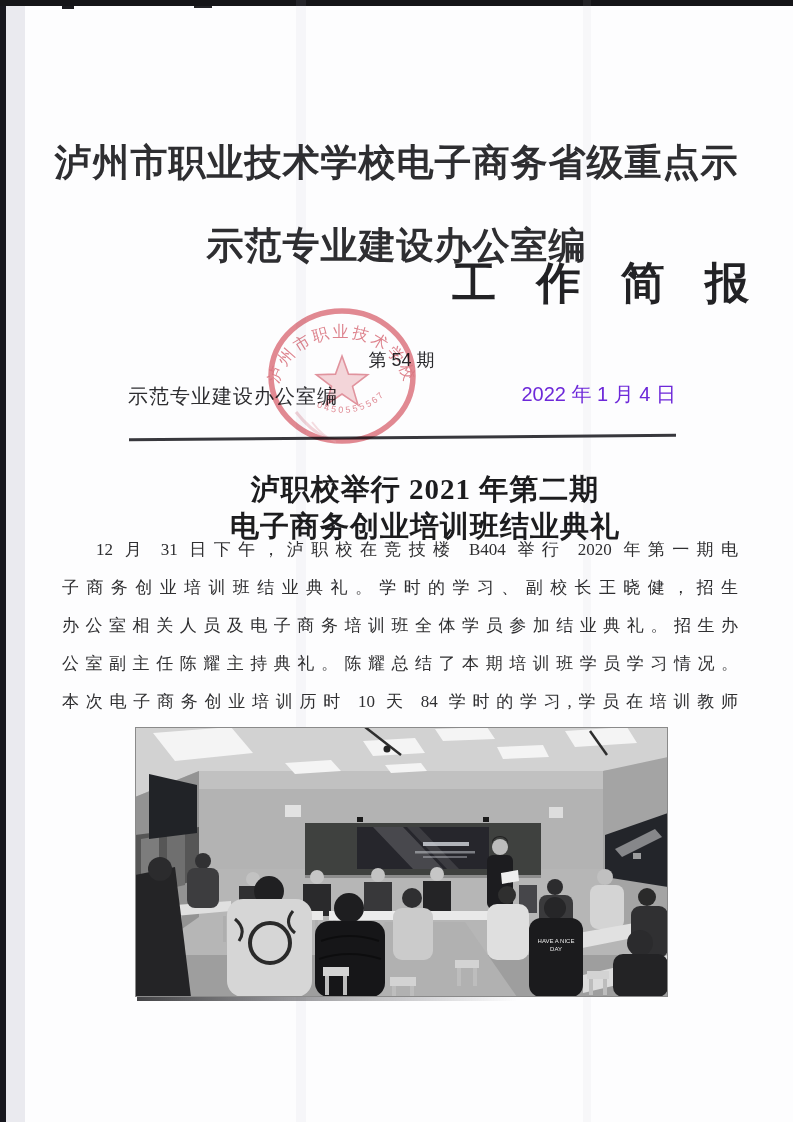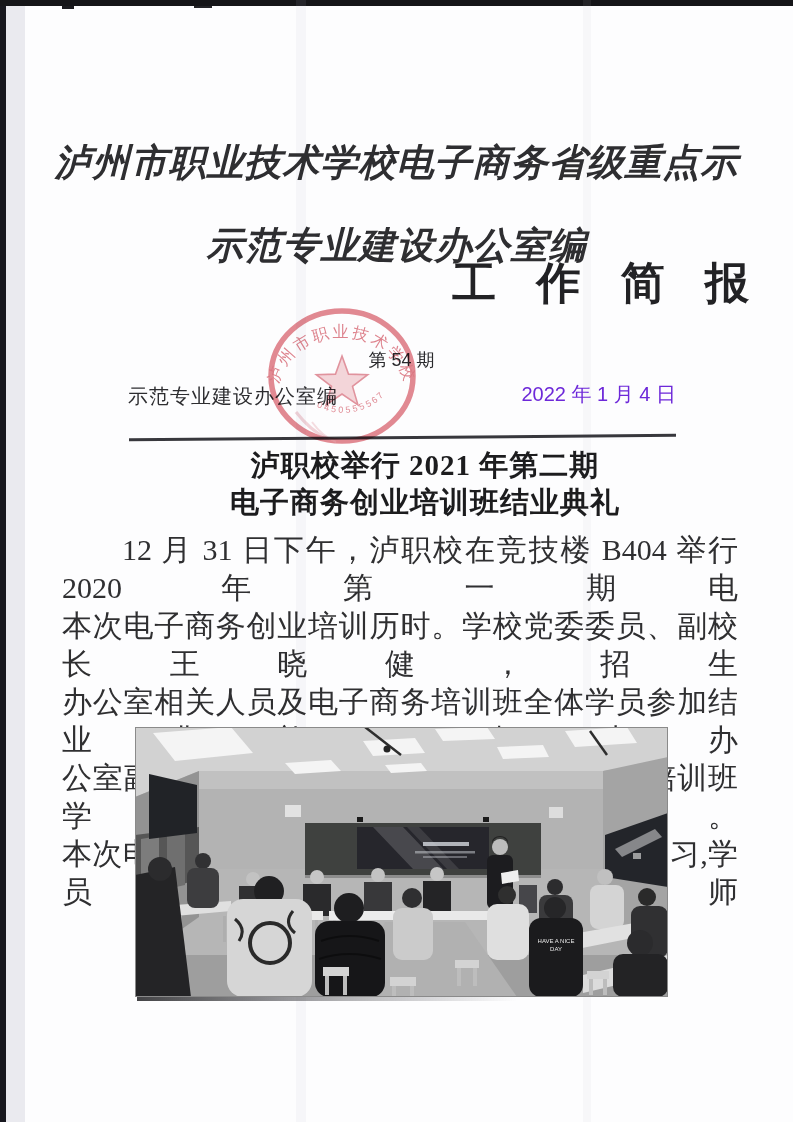--- a/index.html
+++ b/index.html
@@ -14,41 +14,41 @@
   .scan-top{left:0;top:0;width:793px;height:6px;background:#151518;}
   .scan-nub1{left:62px;top:6px;width:12px;height:3px;background:#1a1a1e;}
   .scan-nub2{left:194px;top:6px;width:18px;height:2px;background:#232327;}
   .scan-left-dark{left:0;top:0;width:6px;height:1122px;background:#17171e;}
   .scan-left-light{left:6px;top:0;width:19px;height:1122px;background:#eaeaef;}
   .scan-streak1{left:296px;top:0;width:10px;height:1122px;background:rgba(190,190,205,.10);}
   .scan-streak2{left:583px;top:0;width:8px;height:1122px;background:rgba(190,190,205,.09);}
   
   .title-line{left:30px;width:733px;text-align:center;
     font-family:"Liberation Sans", sans-serif;font-weight:bold;
-    font-size:37px;letter-spacing:1px;color:#2e2e31;white-space:nowrap;font-style:italic;}
+    font-size:37px;letter-spacing:1px;color:#2e2e31;white-space:nowrap;}
   .title-line.l1{top:138px;}
   .title-line.l2{top:221px;}
   .bulletin-title{left:30px;top:254px;width:733px;text-align:right;
     font-family:Liberation Sans, sans-serif;font-weight:bold;
     font-size:44px;letter-spacing:14px;color:#222225;white-space:nowrap;}
   .issue{left:30px;top:348px;width:743px;text-align:center;
     font-family:Liberation Sans, sans-serif;
     font-size:18px;color:#29292c;}
   .editor{left:128px;top:383px;font-family:"Liberation Sans", sans-serif;
     font-size:20px;color:#2d2d30;letter-spacing:1px;text-align:right;}
   .date{right:117px;top:381px;font-family:"Liberation Sans", sans-serif;
     font-size:20px;color:#6d28d9;}
   .rule{left:129px;top:436px;width:547px;height:3px;background:#38383d;
     transform:rotate(-0.45deg);}
   
   .art-title{left:60px;width:730px;text-align:center;font-weight:bold;
-    font-size:29px;color:#1c1c1e;letter-spacing:1px;white-space:nowrap;}
+    font-size:29px;color:#1c1c1e;letter-spacing:1px;white-space:nowrap;margin-top:24px;}
   .art-title.l1{top:446px;}
   .art-title.l2{top:483px;}
-  .body-text{left:62px;top:531px;width:676px;font-size:30px;line-height:38px;color:#2f2f31;}
+  .body-text{left:62px;top:531px;width:676px;font-size:17px;line-height:38px;color:#2f2f31;}
   .body-line{text-align:justify;text-align-last:justify;white-space:normal;}
   .body-line.indent{text-indent:2em;}
   
   .seal{left:254px;top:294px;mix-blend-mode:multiply;opacity:.92;}
   
   .photo{left:135px;top:727px;width:533px;height:270px;}
   .photo-smear{left:137px;top:997px;width:380px;height:4px;
     background:linear-gradient(to right, rgba(35,35,38,.85), rgba(90,90,95,.45) 55%, rgba(120,120,125,0));
     filter:blur(.5px);}
 </style>
@@ -86,21 +86,21 @@
   </text>
   <path d="M42,118 q14,18 30,26" stroke="#e5a4ad" stroke-width="3" fill="none" opacity="0.5"></path>
   <path d="M58,128 q10,14 24,20" stroke="#e5a4ad" stroke-width="2" fill="none" opacity="0.4"></path>
 </svg>
 
 <div class="abs art-title l1">泸职校举行 2021 年第二期</div>
 <div class="abs art-title l2">电子商务创业培训班结业典礼</div>
 
 <div class="abs body-text">
   <div class="body-line indent">12 月 31 日下午，泸职校在竞技楼 B404 举行 2020 年第一期电</div>
-  <div class="body-line">本次电子商务创业培训历时。学校党委委员、副校长王晓健，招生</div>
+  <div class="body-line">子商务创业培训班结业典礼。学时的学习、副校长王晓健，招生</div>
   <div class="body-line">办公室相关人员及电子商务培训班全体学员参加结业典礼。招生办</div>
   <div class="body-line">公室副主任陈耀主持典礼。陈耀总结了本期培训班学员学习情况。</div>
   <div class="body-line">本次电子商务创业培训历时 10 天 84 学时的学习,学员在培训教师</div>
 </div>
 
 <svg class="abs photo" width="533" height="270" viewBox="0 0 533 270">
   <rect x="0" y="0" width="533" height="270" fill="#b6b6b6"></rect>
 
   <rect x="64" y="44" width="404" height="98" fill="#b3b3b3"></rect>
   <rect x="64" y="44" width="404" height="18" fill="#c1c1c1"></rect>

